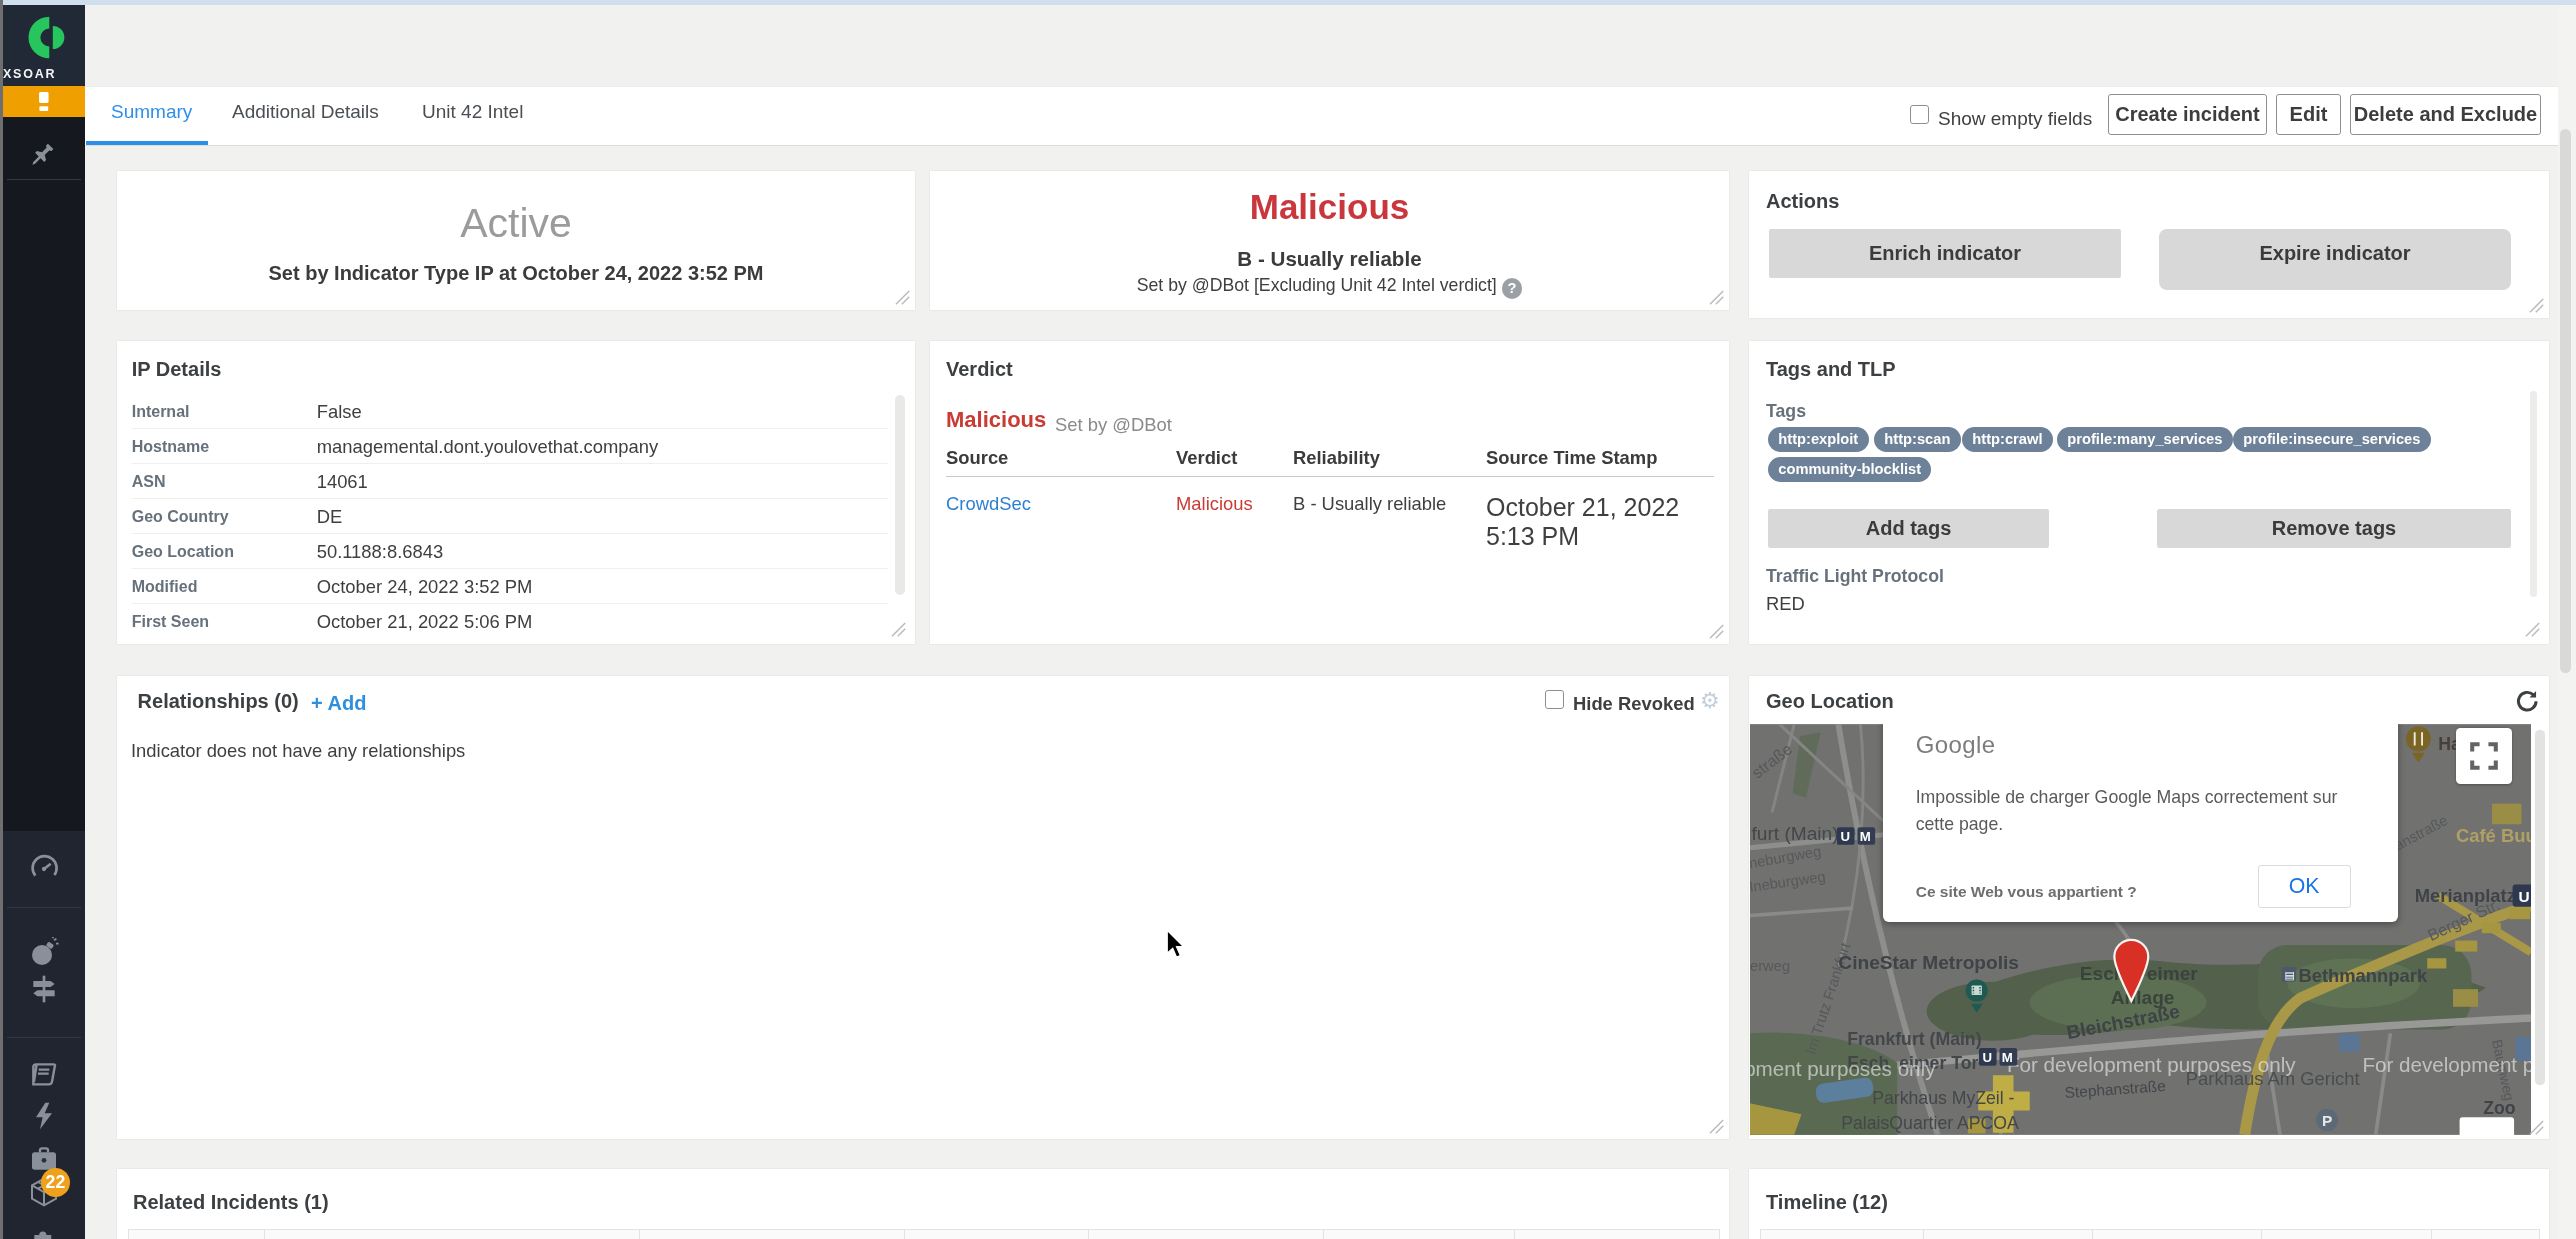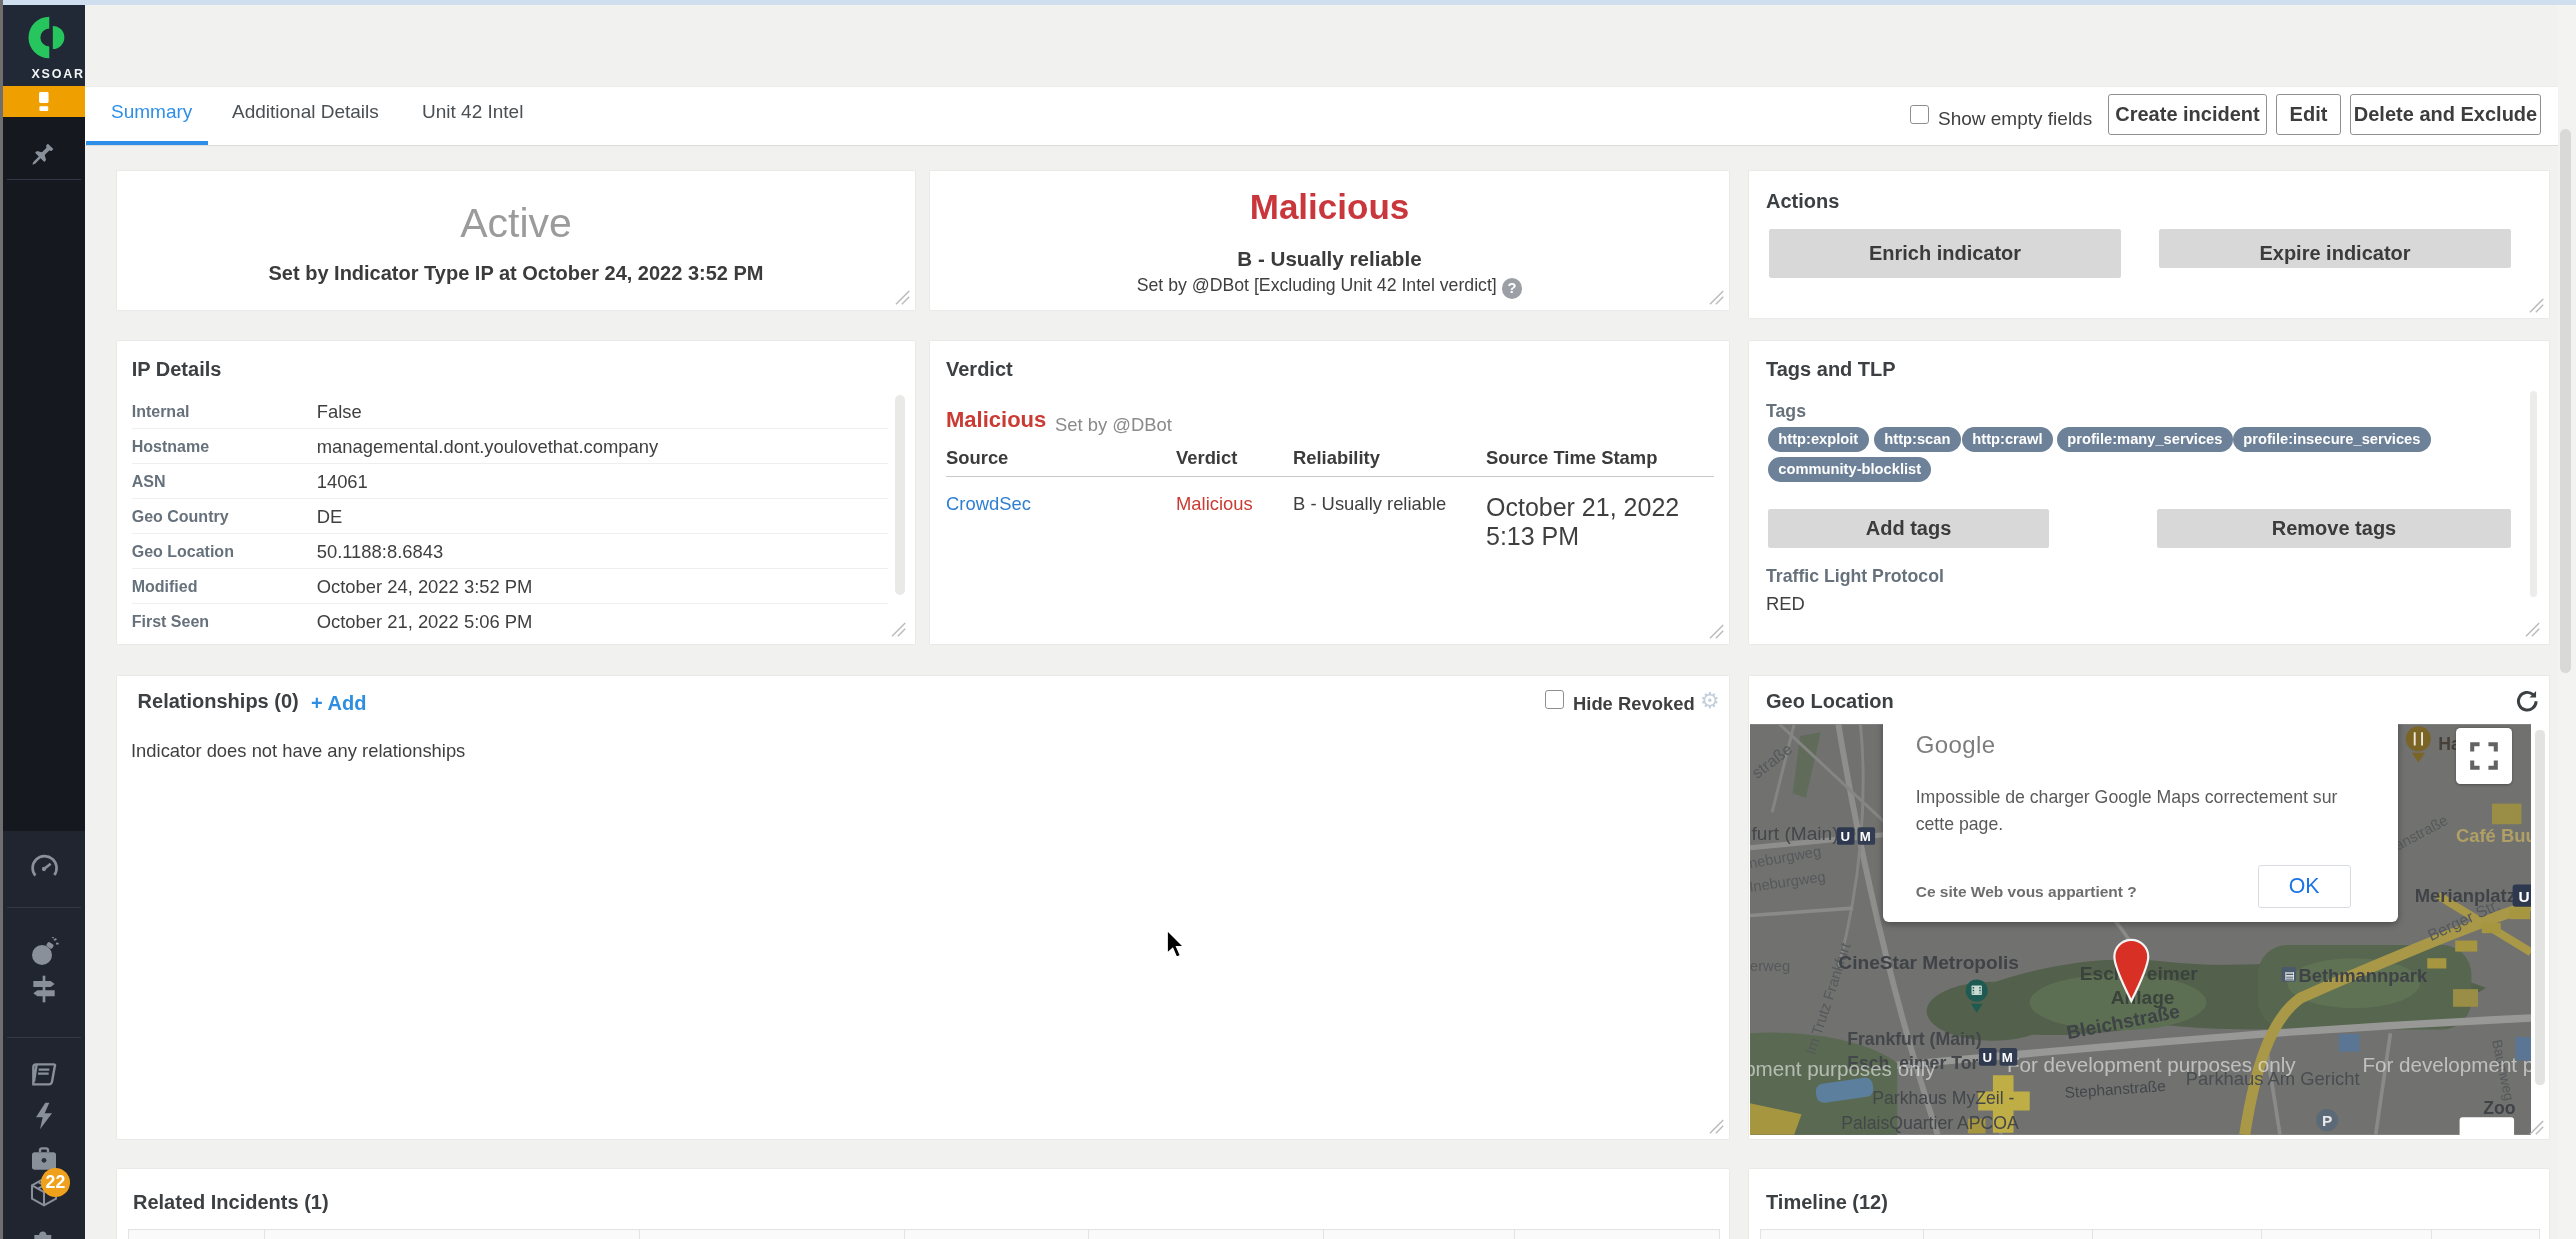--- a/index.html
+++ b/index.html
@@ -3,21 +3,21 @@
 <meta charset="utf-8">
 <style>
 * { margin:0; padding:0; box-sizing:border-box; }
 html,body { width:2576px; height:1239px; overflow:hidden; background:#f1f1ef; font-family:"Liberation Sans", sans-serif; }
 .abs { position:absolute; }
 #stage { position:relative; width:2576px; height:1239px; }
 #leftedge { left:0; top:0; width:2.9px; height:1239px; background:#6f6f6f; }
 #topstrip { left:2.9px; top:0; width:2573px; height:5.2px; background:#cfdff0; }
 #sidebar { left:2.9px; top:5.2px; width:82px; height:1234px; background:#15181e; }
 #logoblock { left:0; top:0; width:82px; height:81px; background:#222936; }
-#logotext { left:0; top:62px; width:82px; text-align:right; color:#f2f4f6; font-size:12.5px; font-weight:bold; letter-spacing:1.8px; }
+#logotext { left:0; top:62px; width:82px; text-align:left; color:#f2f4f6; font-size:12.5px; font-weight:bold; letter-spacing:1.8px; }
 #orangeblock { left:0; top:81px; width:82px; height:31px; background:#efa000; text-align:center; color:#fff; font-weight:bold; font-size:22px; line-height:31px; }
 #sb-bottom { left:0; top:826px; width:82px; height:408px; background:#20252f; }
 .sbdiv { left:4.4px; width:74px; height:0.7px; background:#323845; }
 #header { left:85px; top:5.2px; width:2491px; height:81px; background:#fff; }
 #title { left:82px; top:24px; font-size:27px; color:#3b4045; }
 #searchbox { left:2154px; top:14px; width:264px; height:53px; border:1.5px solid #c9c9c9; border-radius:26.5px; background:#fff; }
 #searchtxt { left:31px; top:14px; font-size:20.6px; color:#9a9a9a; }
 #helpbtn { left:2432px; top:25px; width:34px; height:34px; border:1.5px solid #b5b5b5; border-radius:50%; background:#fff; text-align:center; line-height:32px; font-size:20px; font-weight:bold; color:#555; }
 #tabbar { left:85px; top:86px; width:2491px; height:60px; background:#fff; border-top:0.7px solid #ececec; border-bottom:1.5px solid #dcdcdc; }
 .tab { top:14px; font-size:19px; color:#4a4f54; }
@@ -120,21 +120,21 @@
   <div class="abs" style="left:0; top:16px; width:100%; text-align:center; font-size:35px; font-weight:bold; color:#c9373d;">Malicious</div>
   <div class="abs" style="left:0; top:76px; width:100%; text-align:center; font-size:20.6px; font-weight:bold; color:#3b3b3b;">B - Usually reliable</div>
   <div class="abs" style="left:0; top:104px; width:100%; text-align:center; font-size:17.7px; color:#3f3f3f;">Set by @DBot [Excluding Unit 42 Intel verdict] <span style="display:inline-block; width:20.6px; height:20.6px; border-radius:50%; background:#9aa0a6; color:#fff; font-size:14.7px; font-weight:bold; text-align:center; line-height:20.6px; vertical-align:-2.2px;">?</span></div>
   <svg class="rsz" style="right:4.4px; bottom:4.4px;" viewBox="0 0 24 24">
         <path d="M4 22 L22 4 M12 22 L22 12" stroke="#bbb" stroke-width="2" fill="none"></path>
       </svg>
 </div>
 <div class="card" style="left:1748px; top:170px; width:802px; height:149px;">
   <div class="ctitle abs" style="left:17px; top:19px;">Actions</div>
   <div class="gbtn" style="left:20px; top:58px; width:352px; height:49px; line-height:49px;">Enrich indicator</div>
-  <div class="gbtn" style="left:410px; top:58px; width:352px; height:39px; line-height:49px;">Expire indicator</div>
+  <div class="gbtn" style="left:410px; top:58px; width:352px; height:61px; line-height:49px;border-radius:8px;">Expire indicator</div>
   <svg class="rsz" style="right:4.4px; bottom:4.4px;" viewBox="0 0 24 24">
         <path d="M4 22 L22 4 M12 22 L22 12" stroke="#bbb" stroke-width="2" fill="none"></path>
       </svg>
 </div>
 
 <div class="card" style="left:116px; top:340px; width:800px; height:305px;">
   <div class="ctitle abs" style="left:14.7px; top:17px;">IP Details</div>
   <div id="iptable" class="abs" style="left:14.7px; top:53px; width:756px;">
     <div class="iprow">
           <span class="lbl">Internal</span>

